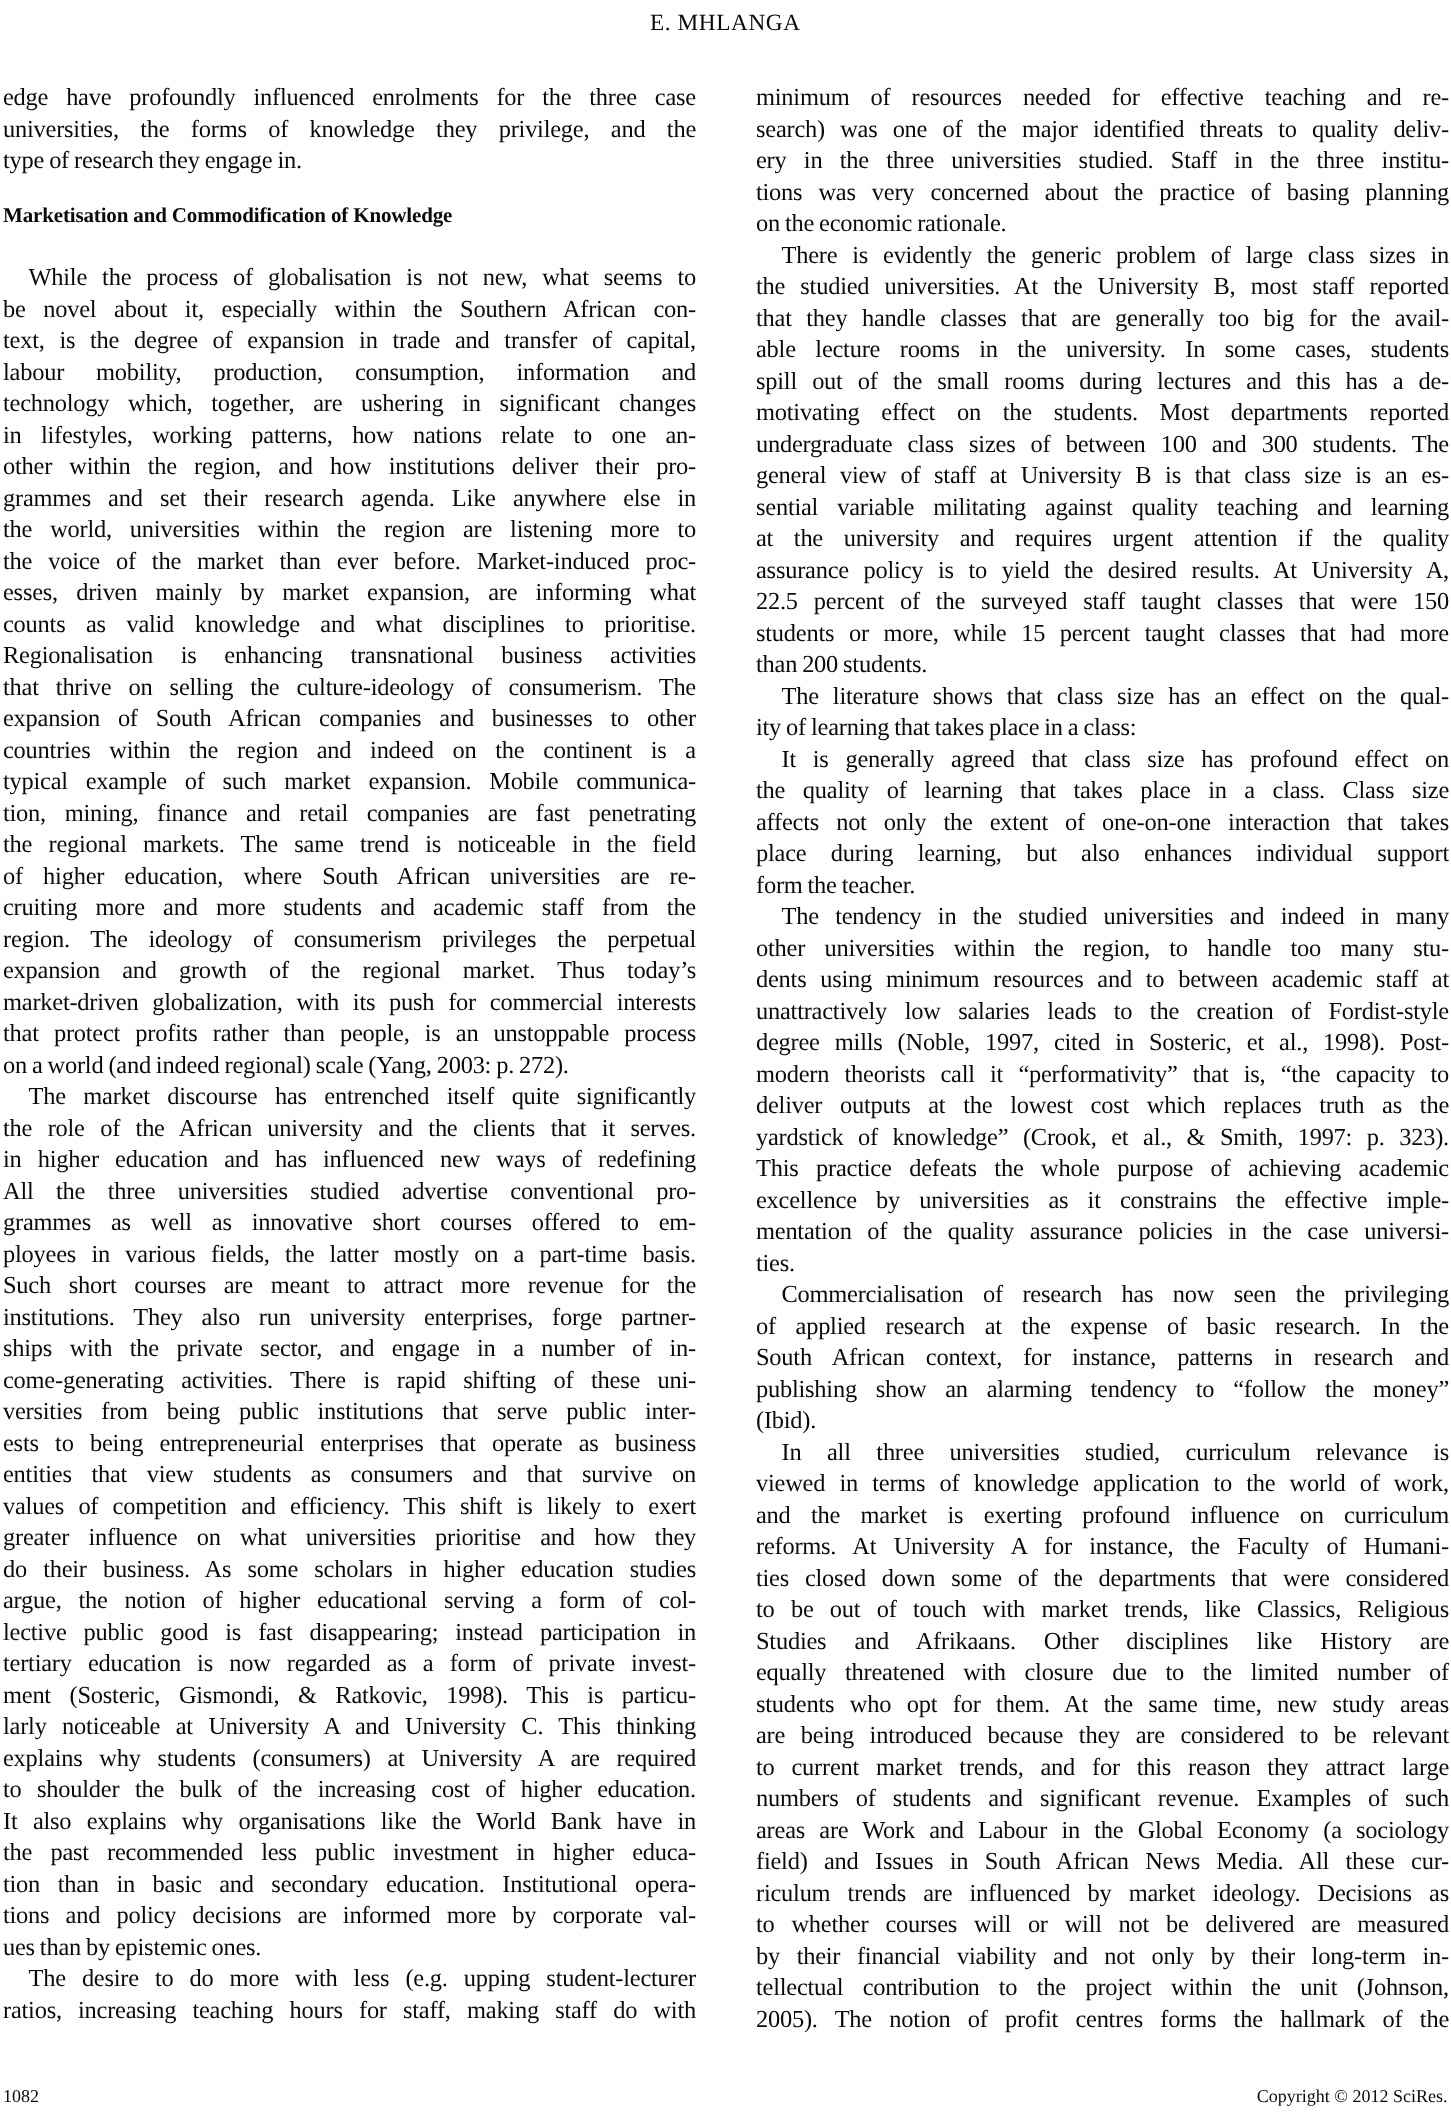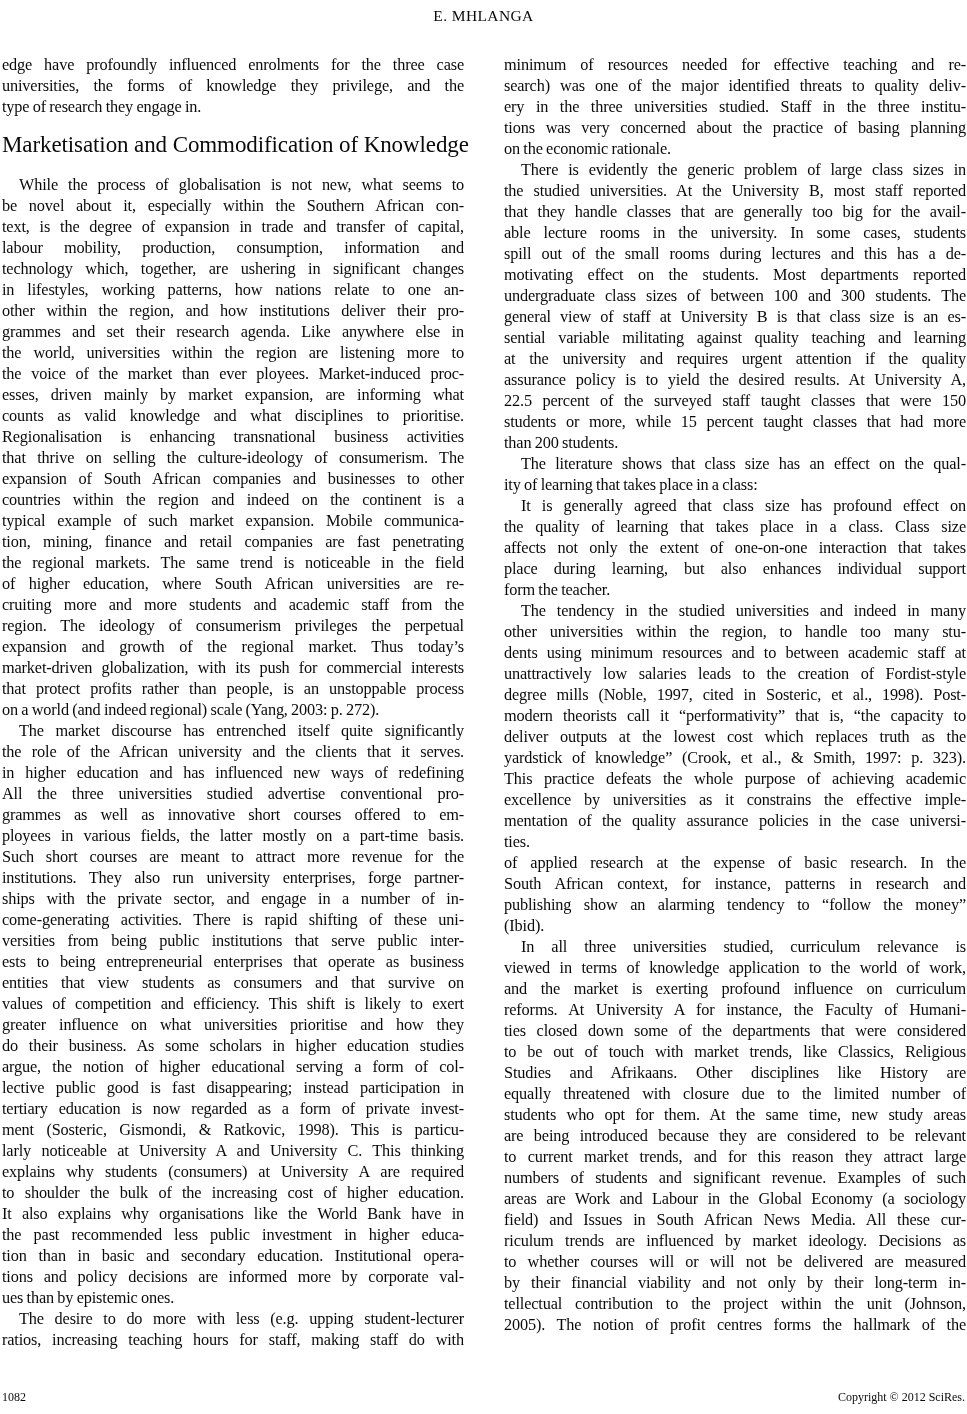--- a/index.html
+++ b/index.html
@@ -40,22 +40,22 @@
     overflow: hidden;
     text-align: justify;
     text-align-last: justify;
     letter-spacing: -0.15px;
     word-spacing: -0.6px;
     white-space: normal;
   }
   .line.para-end { text-align-last: left; }
   .line.indent   { text-indent: 17px; }
   .heading {
-    font-size: 23px;
-    font-weight: normal;
+    font-size: 14px;
+    font-weight: bold;
     line-height: 26px;
     margin: 15px 0 16px 0;
     white-space: nowrap;
     letter-spacing: -0.1px;
   }
   .footer-item {
     position: absolute;
     top: 1390px;
     font-size: 12px;
   }
@@ -78,21 +78,21 @@
       <div class="paragraph">
         <div class="line indent">While the process of globalisation is not new, what seems to</div>
         <div class="line">be novel about it, especially within the Southern African con-</div>
         <div class="line">text, is the degree of expansion in trade and transfer of capital,</div>
         <div class="line">labour mobility, production, consumption, information and</div>
         <div class="line">technology which, together, are ushering in significant changes</div>
         <div class="line">in lifestyles, working patterns, how nations relate to one an-</div>
         <div class="line">other within the region, and how institutions deliver their pro-</div>
         <div class="line">grammes and set their research agenda. Like anywhere else in</div>
         <div class="line">the world, universities within the region are listening more to</div>
-        <div class="line">the voice of the market than ever ployees. Market-induced proc-</div>
+        <div class="line">the voice of the market than ever before. Market-induced proc-</div>
         <div class="line">esses, driven mainly by market expansion, are informing what</div>
         <div class="line">counts as valid knowledge and what disciplines to prioritise.</div>
         <div class="line">Regionalisation is enhancing transnational business activities</div>
         <div class="line">that thrive on selling the culture-ideology of consumerism. The</div>
         <div class="line">expansion of South African companies and businesses to other</div>
         <div class="line">countries within the region and indeed on the continent is a</div>
         <div class="line">typical example of such market expansion. Mobile communica-</div>
         <div class="line">tion, mining, finance and retail companies are fast penetrating</div>
         <div class="line">the regional markets. The same trend is noticeable in the field</div>
         <div class="line">of higher education, where South African universities are re-</div>
@@ -182,20 +182,21 @@
         <div class="line">degree mills (Noble, 1997, cited in Sosteric, et al., 1998). Post-</div>
         <div class="line">modern theorists call it “performativity” that is, “the capacity to</div>
         <div class="line">deliver outputs at the lowest cost which replaces truth as the</div>
         <div class="line">yardstick of knowledge” (Crook, et al., &amp; Smith, 1997: p. 323).</div>
         <div class="line">This practice defeats the whole purpose of achieving academic</div>
         <div class="line">excellence by universities as it constrains the effective imple-</div>
         <div class="line">mentation of the quality assurance policies in the case universi-</div>
         <div class="line para-end">ties.</div>
       </div>
       <div class="paragraph">
+        <div class="line indent">Commercialisation of research has now seen the privileging</div>
         <div class="line">of applied research at the expense of basic research. In the</div>
         <div class="line">South African context, for instance, patterns in research and</div>
         <div class="line">publishing show an alarming tendency to “follow the money”</div>
         <div class="line para-end">(Ibid).</div>
       </div>
       <div class="paragraph">
         <div class="line indent">In all three universities studied, curriculum relevance is</div>
         <div class="line">viewed in terms of knowledge application to the world of work,</div>
         <div class="line">and the market is exerting profound influence on curriculum</div>
         <div class="line">reforms. At University A for instance, the Faculty of Humani-</div>

